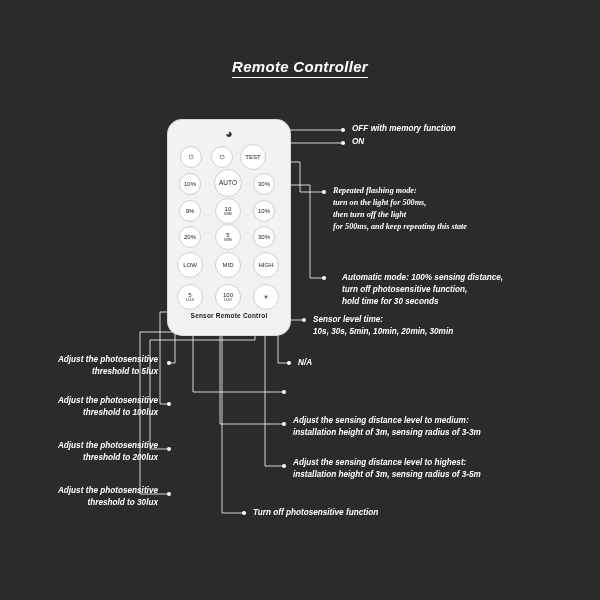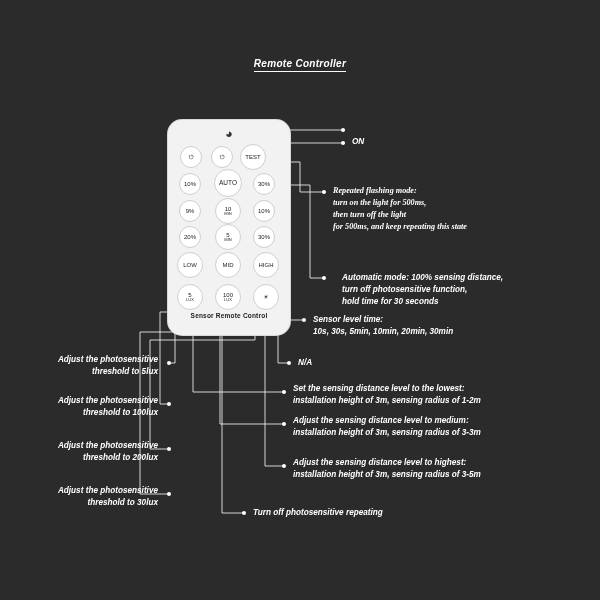--- a/index.html
+++ b/index.html
@@ -16,21 +16,21 @@
     color: #ffffff;
     overflow: hidden;
   }
   
   #title {
     position: absolute;
     top: 58px;
     left: 0;
     width: 600px;
     text-align: center;
-    font-size: 10px;
+    font-size: 15px;
     font-style: italic;
     font-weight: bold;
     letter-spacing: 0.3px;
   }
   #title span {
     border-bottom: 1px solid #ffffff;
     padding-bottom: 2px;
   }
 
   
@@ -227,20 +227,21 @@
       <span class="sub">LUX</span>
     </div>
     <div class="btn r-md" style="left:85px; top:164px;">
       <span class="lbl">☀</span>
     </div>
 
     <div id="brand">Sensor Remote Control</div>
   </div>
 
   <div class="dot" style="left:341px; top:128px;"></div>
+  <div class="note right" style="left:352px; top:123px; width:230px;">OFF with memory function</div>
 
   <div class="dot" style="left:341px; top:141px;"></div>
   <div class="note right" style="left:352px; top:136px; width:230px;">ON</div>
 
   <div class="dot" style="left:322px; top:190px;"></div>
   <div class="note right" style="left:333px; top:185px; width:258px;font-family:Liberation Serif, serif;">Repeated flashing mode:
 turn on the light for 500ms,
 then turn off the light
 for 500ms, and keep repeating this state</div>
 
@@ -250,33 +251,31 @@
 hold time for 30 seconds</div>
 
   <div class="dot" style="left:302px; top:318px;"></div>
   <div class="note right" style="left:313px; top:314px; width:250px;">Sensor level time:
 10s, 30s, 5min, 10min, 20min, 30min</div>
 
   <div class="dot" style="left:287px; top:361px;"></div>
   <div class="note right" style="left:298px; top:357px; width:120px;">N/A</div>
 
   <div class="dot" style="left:282px; top:390px;"></div>
-  <div class="note right" style="left:293px; top:383px; width:260px;">Set the sensing distance level to the lowest:
-installation height of 3m, sensing radius of 1-2m</div>
 
   <div class="dot" style="left:282px; top:422px;"></div>
   <div class="note right" style="left:293px; top:415px; width:260px;">Adjust the sensing distance level to medium:
 installation height of 3m, sensing radius of 3-3m</div>
 
   <div class="dot" style="left:282px; top:464px;"></div>
   <div class="note right" style="left:293px; top:457px; width:260px;">Adjust the sensing distance level to highest:
 installation height of 3m, sensing radius of 3-5m</div>
 
   <div class="dot" style="left:242px; top:511px;"></div>
-  <div class="note right" style="left:253px; top:507px; width:250px;">Turn off photosensitive repeating</div>
+  <div class="note right" style="left:253px; top:507px; width:250px;">Turn off photosensitive function</div>
 
   <div class="dot" style="left:167px; top:361px;"></div>
   <div class="note left" style="left:26px; top:354px; width:132px;">Adjust the photosensitive
 threshold to 5lux</div>
 
   <div class="dot" style="left:167px; top:402px;"></div>
   <div class="note left" style="left:26px; top:395px; width:132px;">Adjust the photosensitive
 threshold to 100lux</div>
 
   <div class="dot" style="left:167px; top:447px;"></div>

